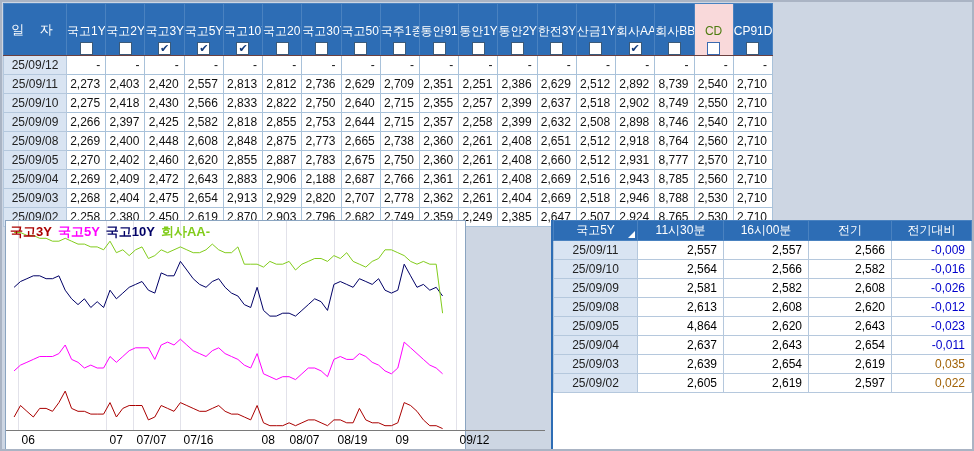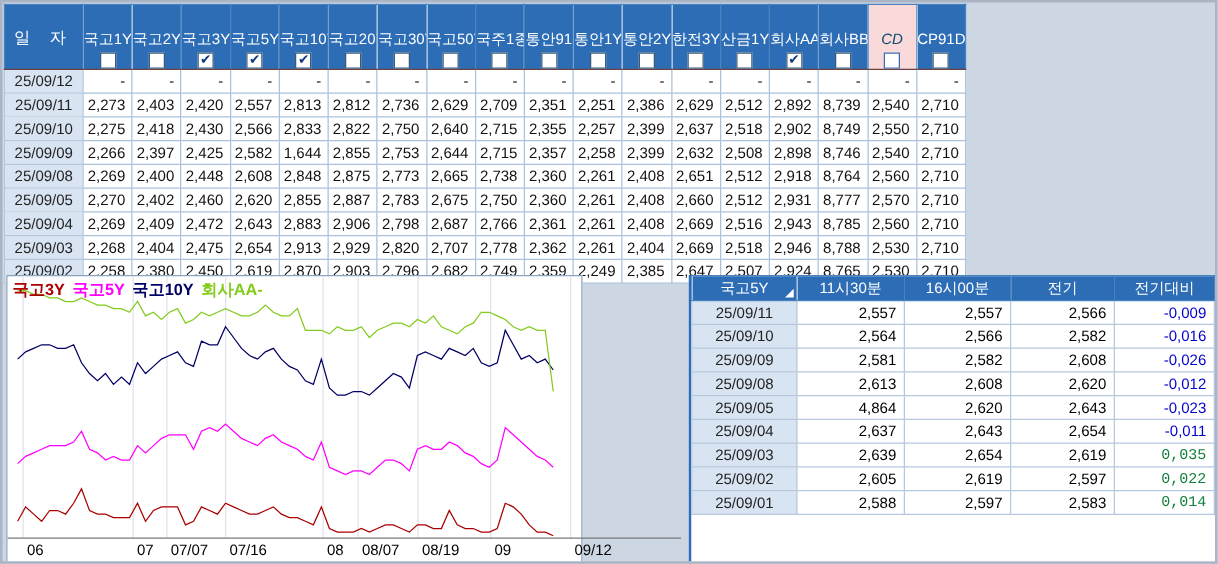--- a/index.html
+++ b/index.html
@@ -18,21 +18,21 @@
     border-collapse:collapse; table-layout:fixed;
     background:#fff;
   }
   #top-table th, #top-table td { border:1px solid #a9c2da; overflow:hidden; white-space:nowrap; }
   #top-table th {
     background:#2d6db5; color:#fff; font-weight:normal;
     height:40px; vertical-align:top; padding-top:20px;
     border-color:#4a82c0; border-bottom:1px solid #6b4040;
   }
   #top-table th.date-h { vertical-align:middle; padding-top:0; font-size:13px; letter-spacing:6px; }
-  #top-table th.highlight { background:#f9d9da; color:#0c4a6e;font-style:italic; }
+  #top-table th.highlight { background:#f9d9da; color:#4d7c0f; }
   .col-label { text-align:center; line-height:15px; font-size:12px; }
   .cb {
     display:block; width:13px; height:13px; margin:3px auto 0;
     background:#fff; border:1px solid #3a5a7a;
     line-height:11px; text-align:center; font-size:11px; color:#123a7a; font-weight:bold;
   }
   th.highlight .cb { border-color:#3a6ab0; }
   #top-table td { height:19px; text-align:right; padding-right:5px; color:#111; background:#fff; }
   #top-table td.date-c {
     background:#d9e4f2; text-align:center; padding-right:0; color:#222;
@@ -55,21 +55,21 @@
     background:#fff; border-left:2px solid #2d6db5;
   }
   #detail-table { width:100%; border-collapse:collapse; table-layout:fixed; }
   #detail-table th {
     background:#2d6db5; color:#fff; font-weight:normal; height:20px;
     border:1px solid #4a82c0; position:relative; font-size:12px;
   }
   #detail-table td { height:19px; border:1px solid #b5c8dd; text-align:right; padding-right:6px; background:#fff; }
   #detail-table td.date-c { background:#d9e4f2; text-align:center; padding-right:0; color:#222; }
   #detail-table td.neg { color:#0000cc; }
-  #detail-table td.pos { color:#15803d;font-family:Liberation Mono, monospace; }
+  #detail-table td.pos { color:#a16207; }
   .sort-corner {
     position:absolute; right:2px; bottom:2px; width:0; height:0;
     border-left:7px solid transparent; border-bottom:7px solid #fff;
   }
 </style>
 </head>
 <body>
 
 <table id="top-table">
   <colgroup id="top-colgroup">
@@ -233,21 +233,21 @@
         <td>8,749</td>
         <td>2,550</td>
         <td>2,710</td>
       </tr>
       <tr>
         <td class="date-c">25/09/09</td>
         <td>2,266</td>
         <td>2,397</td>
         <td>2,425</td>
         <td>2,582</td>
-        <td>1,644</td>
+        <td>2,818</td>
         <td>2,855</td>
         <td>2,753</td>
         <td>2,644</td>
         <td>2,715</td>
         <td>2,357</td>
         <td>2,258</td>
         <td>2,399</td>
         <td>2,632</td>
         <td>2,508</td>
         <td>2,898</td>
@@ -298,21 +298,21 @@
         <td>2,710</td>
       </tr>
       <tr>
         <td class="date-c">25/09/04</td>
         <td>2,269</td>
         <td>2,409</td>
         <td>2,472</td>
         <td>2,643</td>
         <td>2,883</td>
         <td>2,906</td>
-        <td>2,798</td>
+        <td>2,188</td>
         <td>2,687</td>
         <td>2,766</td>
         <td>2,361</td>
         <td>2,261</td>
         <td>2,408</td>
         <td>2,669</td>
         <td>2,516</td>
         <td>2,943</td>
         <td>8,785</td>
         <td>2,560</td>
@@ -468,22 +468,15 @@
           <td>2,619</td>
           <td class="pos">0,035</td>
         </tr>
         <tr>
           <td class="date-c">25/09/02</td>
           <td>2,605</td>
           <td>2,619</td>
           <td>2,597</td>
           <td class="pos">0,022</td>
         </tr>
-        <tr>
-          <td class="date-c">25/09/01</td>
-          <td>2,588</td>
-          <td>2,597</td>
-          <td>2,583</td>
-          <td class="pos">0,014</td>
-        </tr>
       </tbody>
   </table>
 </div>
 
 </body></html>

